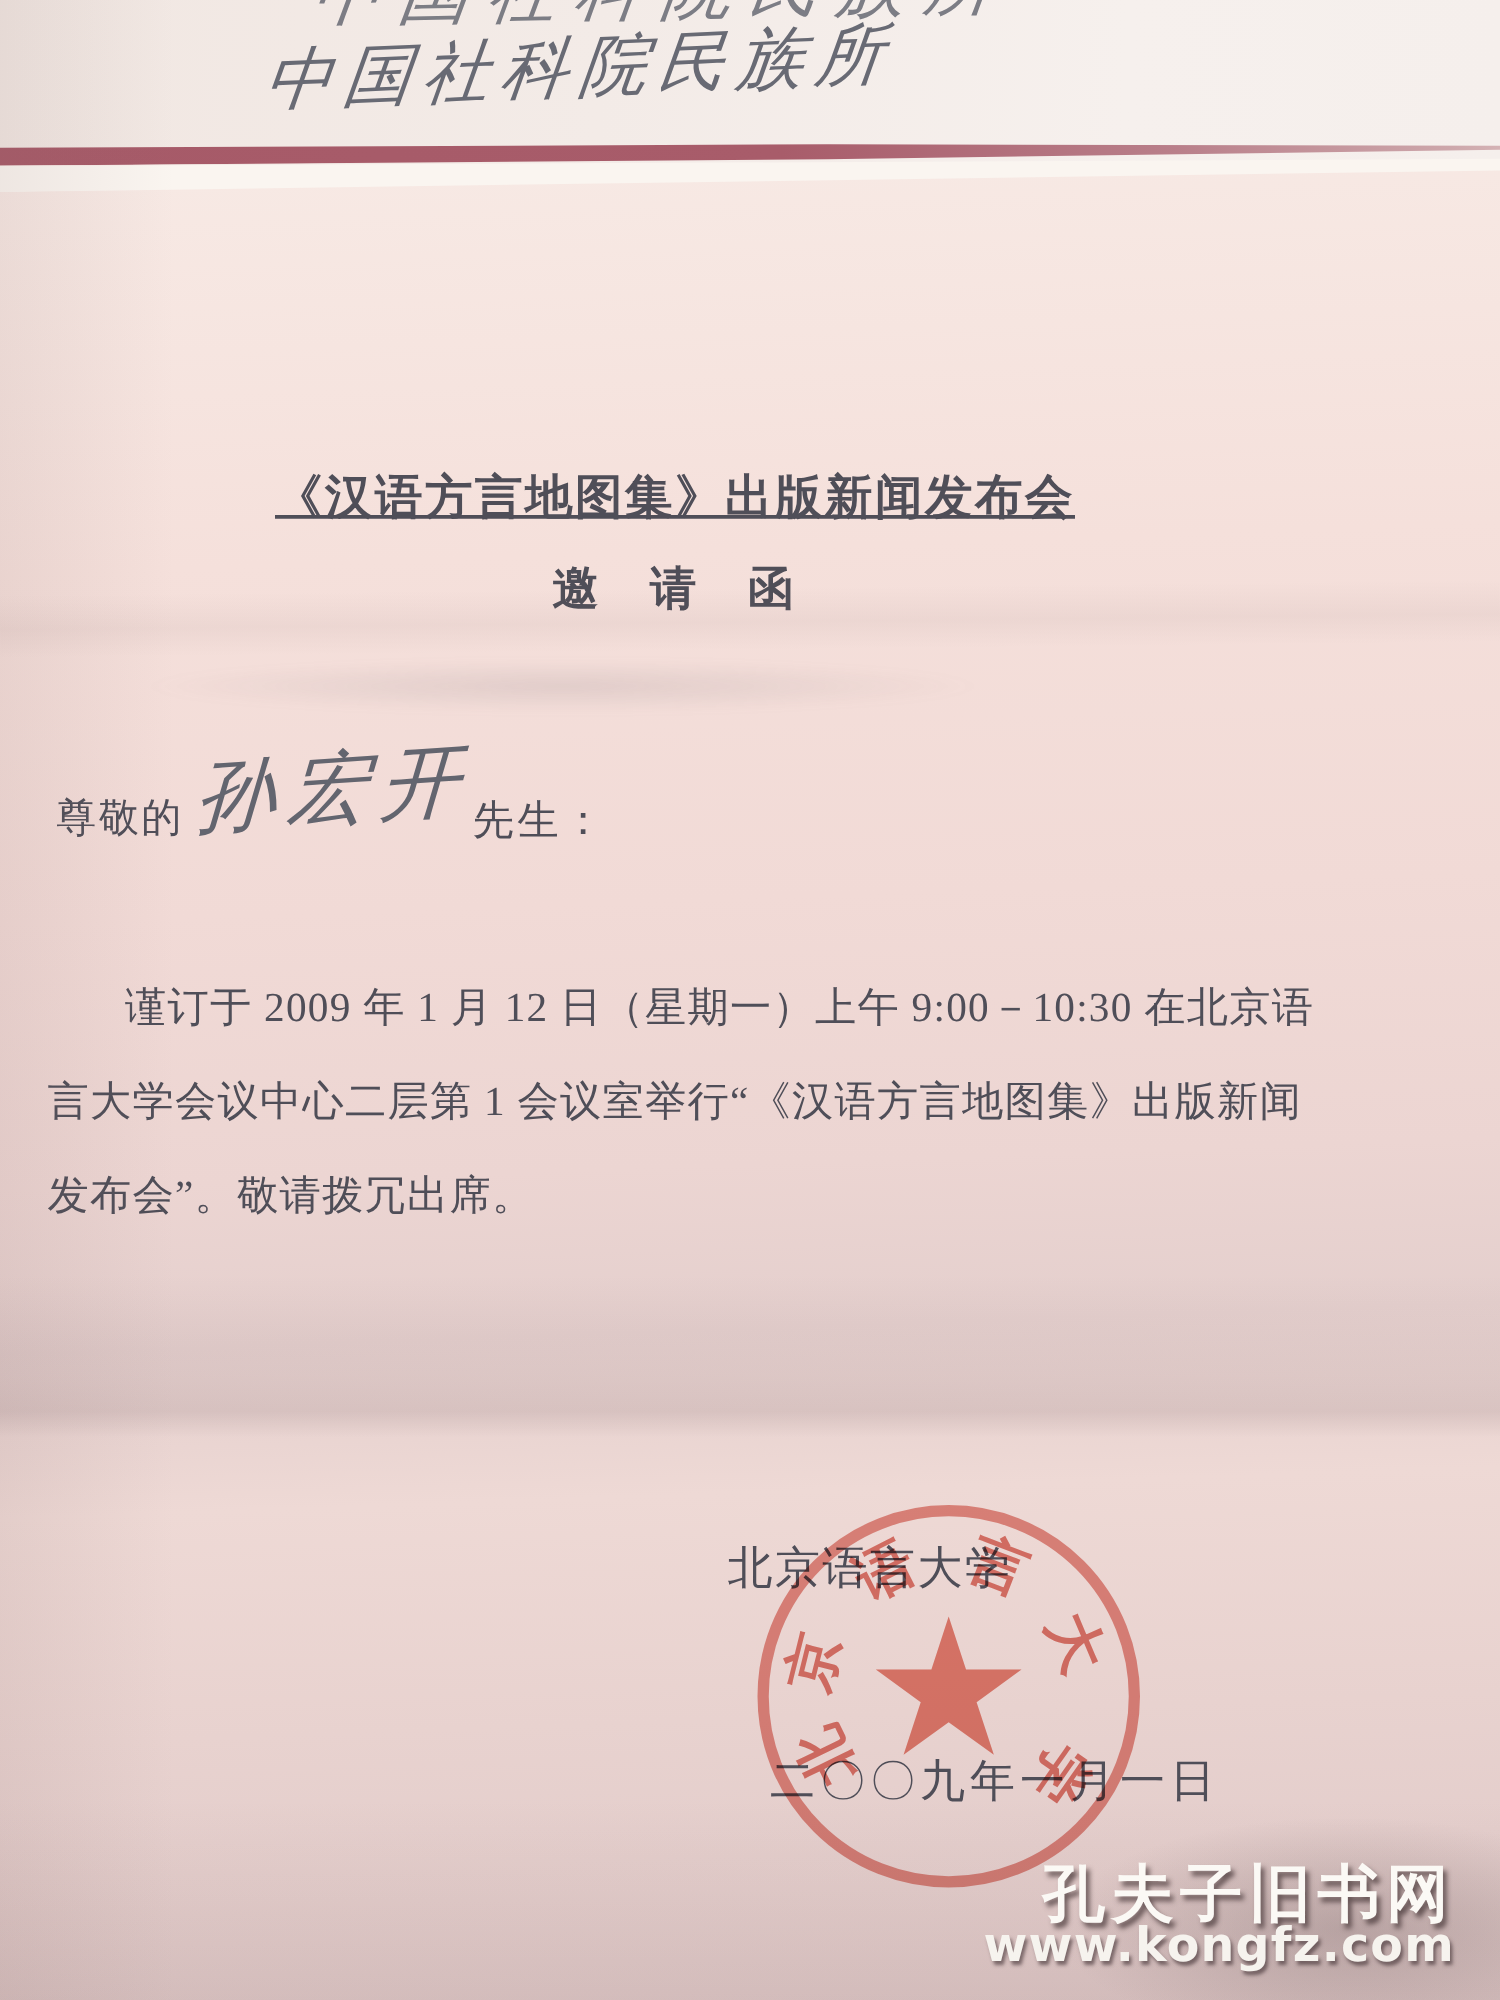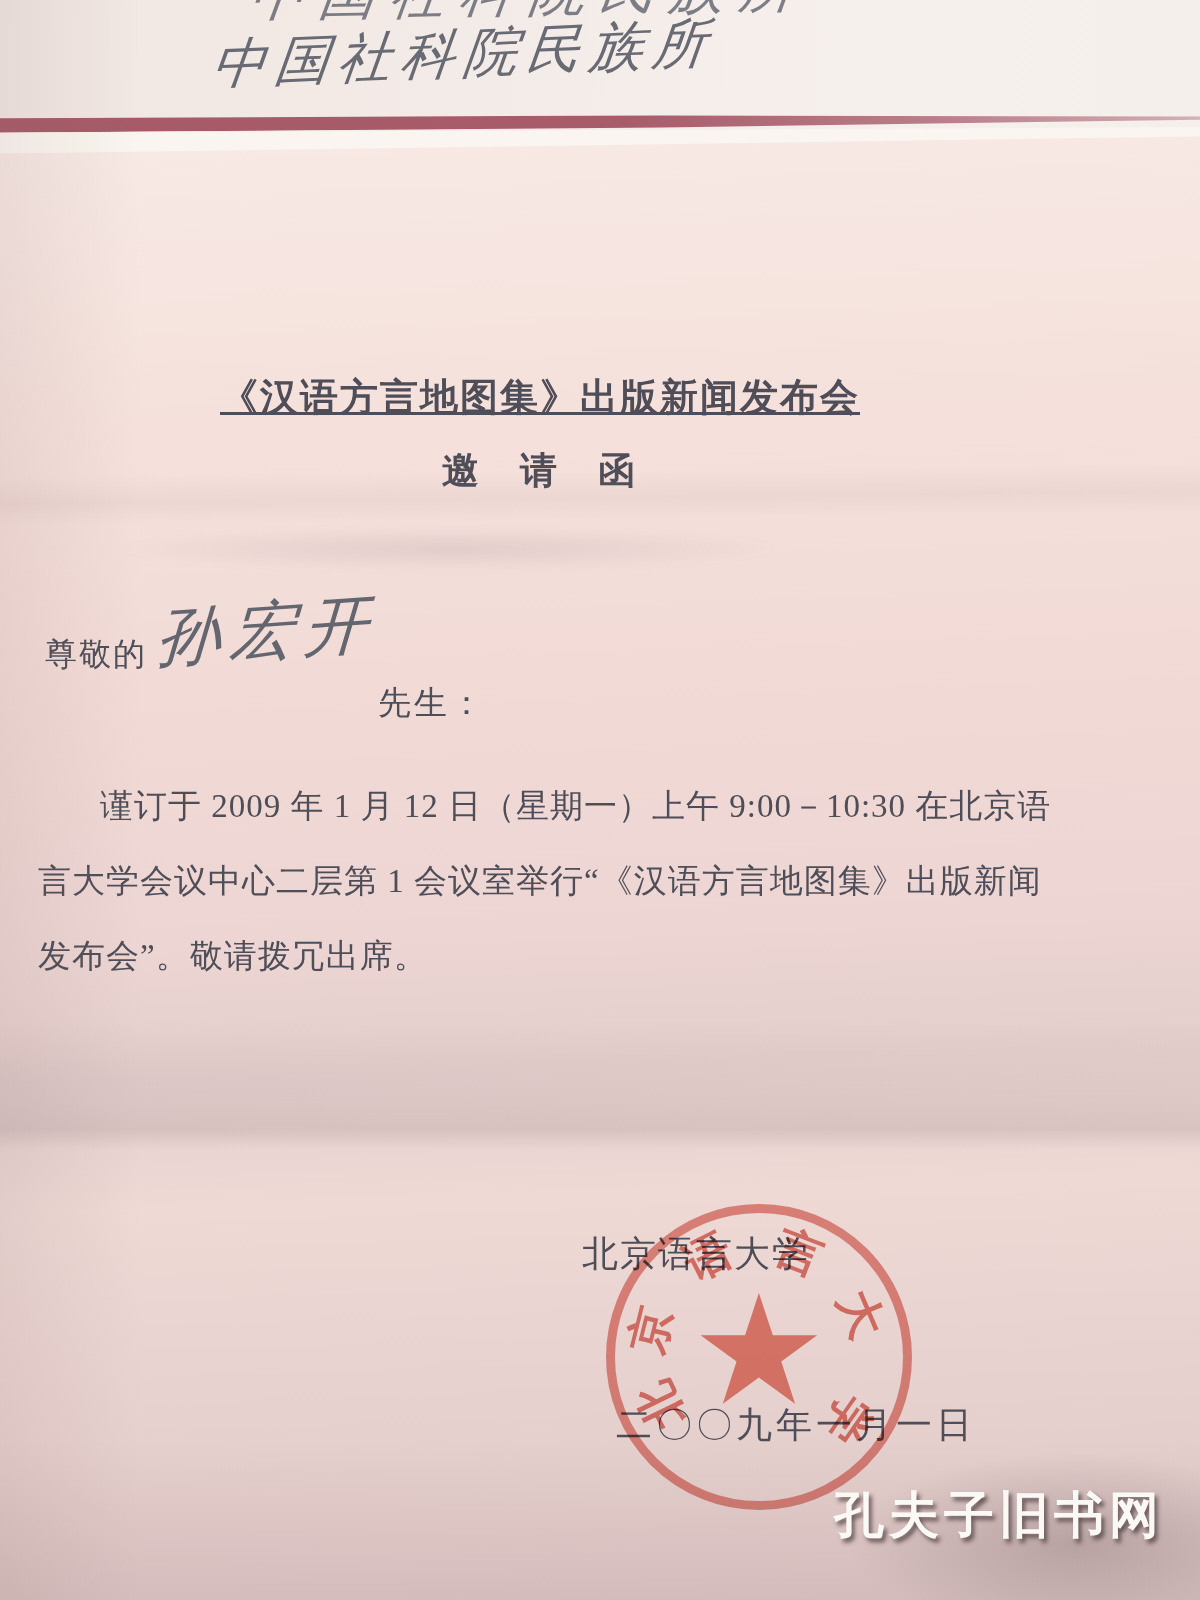--- a/index.html
+++ b/index.html
@@ -41,21 +41,21 @@
     clip-path:polygon(0 0,100% 28%,100% 72%,0 100%);}
   
   .print{position:absolute;color:#4f4e58;white-space:nowrap;}
   .title-wrap{left:0;top:372px;width:1080px;text-align:center;
     font-size:38px;font-weight:bold;letter-spacing:2px;text-decoration:underline;}
   .subtitle-wrap{left:0;top:446px;width:1080px;text-align:center;
     font-size:37px;font-weight:bold;word-spacing:26px;letter-spacing:3px;}
   .salutation{left:45px;top:633px;font-size:32px;letter-spacing:2px;}
   .recipient-name{position:absolute;left:156px;top:588px;font-size:64px;
     letter-spacing:10px;transform:rotate(-4deg) skewX(-7deg);color:#63656f;}
-  .honorific{left:378px;top:634px;font-size:33px;letter-spacing:3px;margin-top:47px;}
+  .honorific{left:378px;top:634px;font-size:33px;letter-spacing:3px;}
   .body-line{font-size:33px;letter-spacing:1px;}
   .line1{left:100px;top:784px;}
   .line2{left:38px;top:859px;}
   .line3{left:38px;top:934px;}
   .signer-left{left:582px;top:1230px;font-size:36px;letter-spacing:2px;}
   .signer-right{left:893px;top:1231px;font-size:35px;letter-spacing:1px;}
   .date-line{left:616px;top:1401px;font-size:36px;letter-spacing:4px;text-align:right;}
   
   .stamp{position:absolute;left:606px;top:1204px;width:306px;height:306px;
     mix-blend-mode:multiply;filter:blur(.4px);}
@@ -122,14 +122,15 @@
   </div>
 
   <div class="overlay vignette-left"></div>
   <div class="overlay vignette-bottom"></div>
   <div class="overlay fold-mid"></div>
   <div class="overlay fold-upper"></div>
   <div class="overlay smudge"></div>
 
   <div class="overlay wm-shadow"></div>
   <div class="wm wm-name">孔夫子旧书网</div>
+  <div class="wm wm-url">www.kongfz.com</div>
 
 </div>
 
 </body></html>

